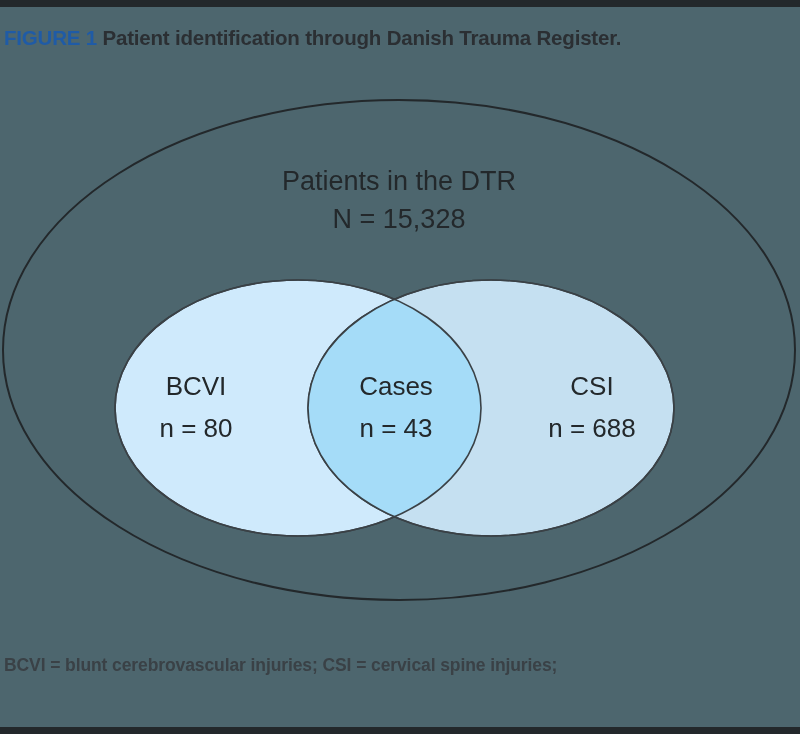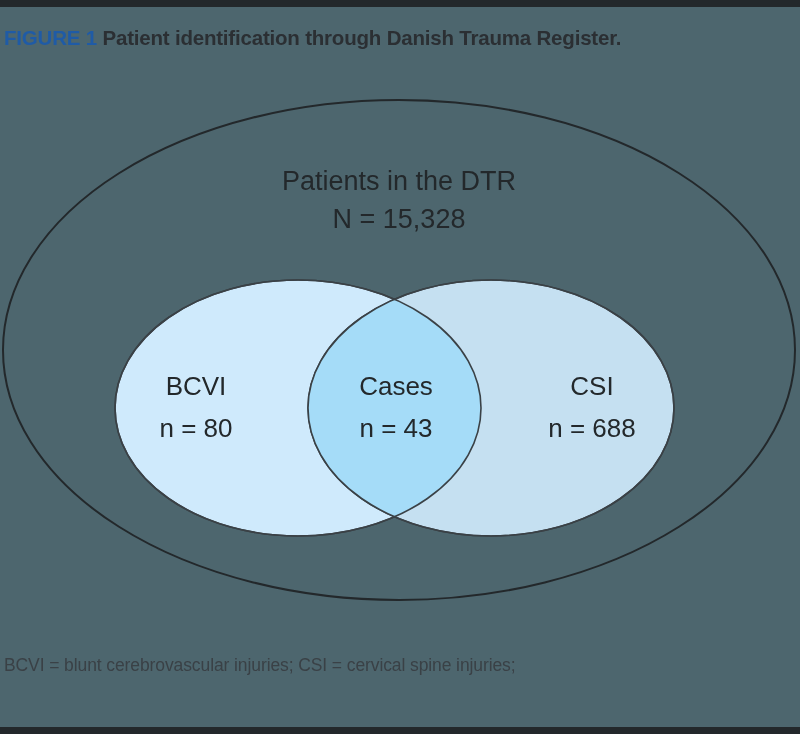--- a/index.html
+++ b/index.html
@@ -49,21 +49,21 @@
     font-size: 27px;
   }
   .venn-label.set {
     font-size: 26px;
   }
   #figure-footnote {
     position: absolute;
     left: 4px;
     top: 645px;
     font-size: 17.5px;
-    font-weight: normal;
+    font-weight: bold;
     line-height: 26px;
     color: #3a4146;
     letter-spacing: -0.1px;
     white-space: nowrap;
   }
 </style>
 </head>
 <body>
 
 <div id="figure-root">

